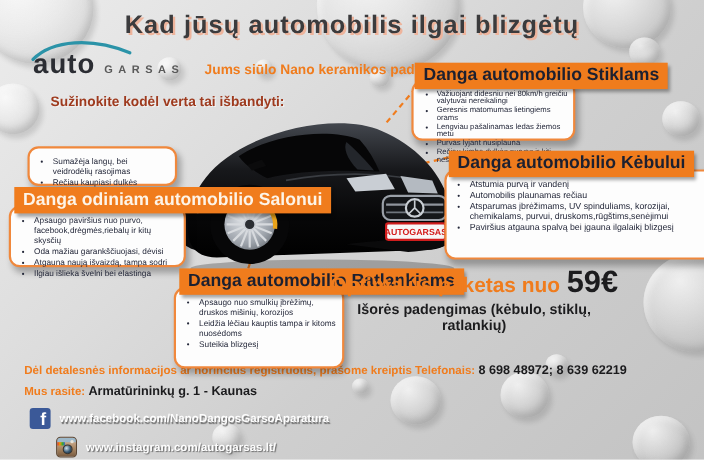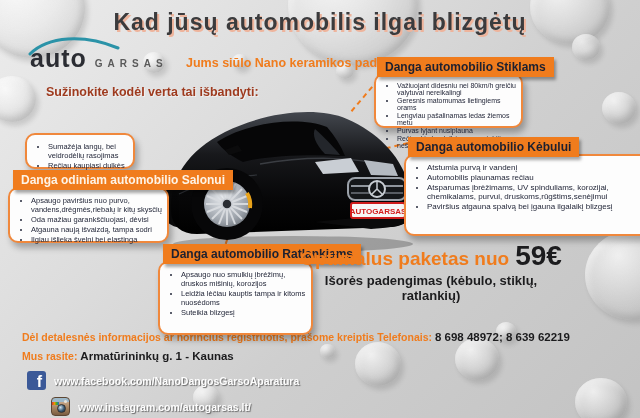--- a/index.html
+++ b/index.html
@@ -25,33 +25,33 @@
   .logo { position: absolute; left: 30px; top: 46px; height: 34px; }
   .logo-inner { position: relative; display:flex; align-items: flex-end; }
   .logo-swoosh { position: absolute; left: -4px; top: -12px; width: 96px; height: 22px; }
   .logo-auto { font-size: 25px; font-weight: bold; color: #2b2d33; letter-spacing: 1px; line-height: 1; }
   .logo-garsas { font-size: 10px; font-weight: bold; color: #5a5a5a; letter-spacing: 5px; margin: 0 0 2px 8px; }
   .tagline { position: absolute; left: 186px; top: 56px; font-size: 12.5px; font-weight: bold; color: #f07c1d; }
   .subtitle { position: absolute; left: 46px; top: 85px; font-size: 12.5px; font-weight: bold; color: #9e3a1e; text-shadow: 1px 1px 0 rgba(255,255,255,.55); }
   
   .box-header {
     position: absolute; background: #f07c1d; color: #1c2030;
-    font-size: 12px; font-weight: bold; padding: 3px 8px; white-space: nowrap;
+    font-size: 16px; font-weight: bold; padding: 3px 8px; white-space: nowrap;
     box-shadow: 2px 3px 3px rgba(0,0,0,.35); z-index: 6;
   }
   .box-header.light { color: #fdf4e8; }
   .box-body {
     position: absolute; background: #fdfdfd; border: 2px solid #f0883c;
     border-radius: 10px; box-shadow: 3px 5px 6px rgba(0,0,0,.28);
     padding: 7px 5px 5px 4px; z-index: 5;
   }
   .box-body ul { margin: 0; padding-left: 17px; color: #24283a; }
   .box-body li { margin-bottom: 1px; }
   .b-rasojimo-h { left: 40px; top: 118px; }
-  .b-rasojimo   { left: 25px; top: 133px; width: 110px; height: 36px; font-size: 7.5px; }
+  .b-rasojimo   { left: 25px; top: 133px; width: 136px; height: 36px; font-size: 7.5px; }
   .b-salonui-h  { left: 13px; top: 170px; }
   .b-salonui    { left: 8px;  top: 187px; width: 161px; height: 56px; font-size: 7.5px; }
   .b-ratlank-h  { left: 163px; top: 244px; }
   .b-ratlank    { left: 158px; top: 261px; width: 155px; height: 74px; font-size: 7.5px; }
   .b-stiklams-h { left: 377px; top: 57px; }
   .b-stiklams   { left: 374px; top: 73px; width: 149px; height: 55px; font-size: 7px; }
   .b-kebului-h  { left: 408px; top: 137px; }
   .b-kebului    { left: 404px; top: 154px; width: 254px; height: 82px; font-size: 8px; }
   
   .car { position: absolute; left: 165px; top: 94px; width: 252px; height: 162px; z-index: 4; }
@@ -184,21 +184,21 @@
   <div class="box-body b-rasojimo">
     <ul>
       <li>Sumažėja langų, bei veidrodėlių rasojimas</li>
       <li>Rečiau kaupiasi dulkės</li>
     </ul>
   </div>
 
   <div class="box-header light b-salonui-h">Danga odiniam automobilio Salonui</div>
   <div class="box-body b-salonui">
     <ul>
-      <li>Apsaugo paviršius nuo purvo, vandens,drėgmės,riebalų ir kitų skysčių</li>
+      <li>Apsaugo paviršius nuo purvo, facebook,drėgmės,riebalų ir kitų skysčių</li>
       <li>Oda mažiau garankščiuojasi, dėvisi</li>
       <li>Atgauna naują išvaizdą, tampa sodri</li>
       <li>Ilgiau išlieka švelni bei elastinga</li>
     </ul>
   </div>
 
   <div class="box-header b-ratlank-h">Danga automobilio Ratlankiams</div>
   <div class="box-body b-ratlank">
     <ul>
       <li>Apsaugo nuo smulkių įbrėžimų, druskos mišinių, korozijos</li>

